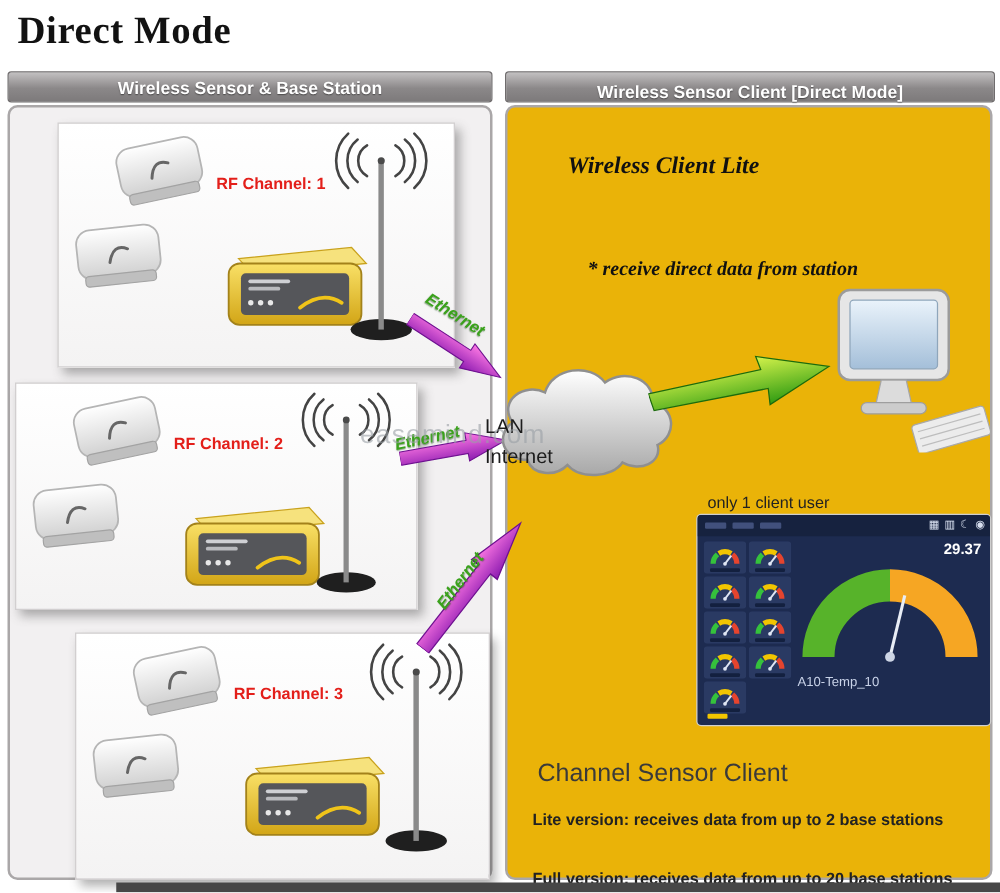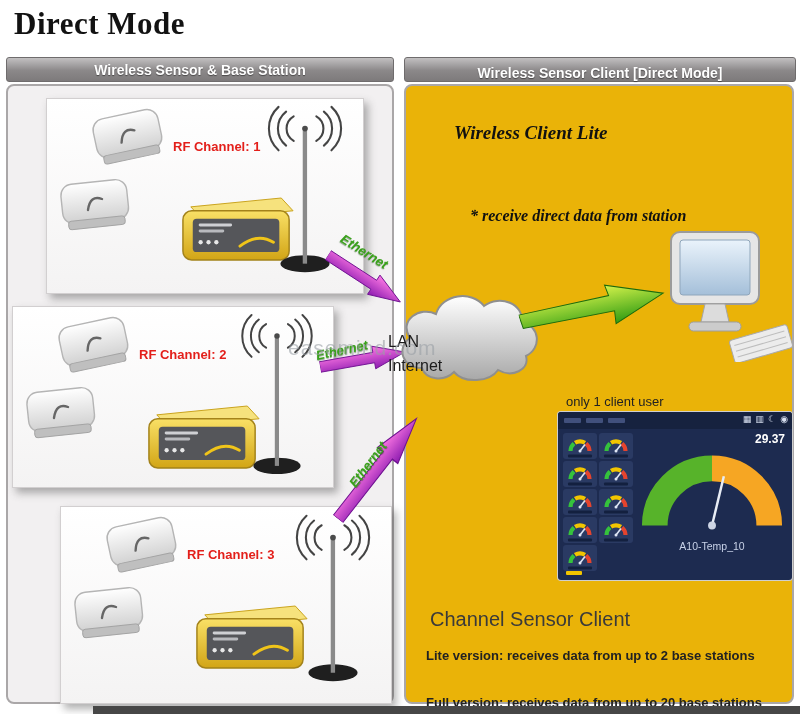--- a/index.html
+++ b/index.html
@@ -62,21 +62,21 @@
   
   .dashboard{position:absolute;left:152px;top:326px;width:234px;height:168px;background:#1d2b50;
              border-radius:3px;box-shadow:0 0 0 1px #cfcfcf;overflow:hidden;}
   .dash-topbar{position:absolute;left:0;top:0;width:100%;height:17px;background:#16223f;}
   .dash-menu{position:absolute;left:6px;top:6px;display:flex;gap:5px;}
   .dash-menu span{display:block;width:17px;height:5px;border-radius:1px;background:#41507c;}
   .dash-icons{position:absolute;right:4px;top:2px;display:flex;gap:4px;font-size:9px;color:#d8e0f0;}
   .dash-reading{position:absolute;right:7px;top:20px;font-size:12px;font-weight:700;color:#fff;}
   .tile-grid{position:absolute;left:5px;top:21px;display:grid;grid-template-columns:34px 34px;gap:2px;}
   .big-gauge{position:absolute;left:80px;top:34px;}
-  .gauge-label{position:absolute;left:80px;top:128px;width:148px;text-align:center;
+  .gauge-label{position:absolute;left:80px;top:128px;width:148px;text-align:left;
                font-size:10.5px;color:#c8d2e8;}
   .dash-dash{position:absolute;left:8px;bottom:5px;width:16px;height:4px;background:#f2c500;border-radius:1px;}
 
   
   .watermark{position:absolute;left:288px;top:336px;font-size:21px;color:#9aa0a6;opacity:.6;
              letter-spacing:1px;}
   .bottom-bar{position:absolute;left:93px;top:706px;width:707px;height:8px;background:#474747;}
 </style>
 </head>
 <body>

